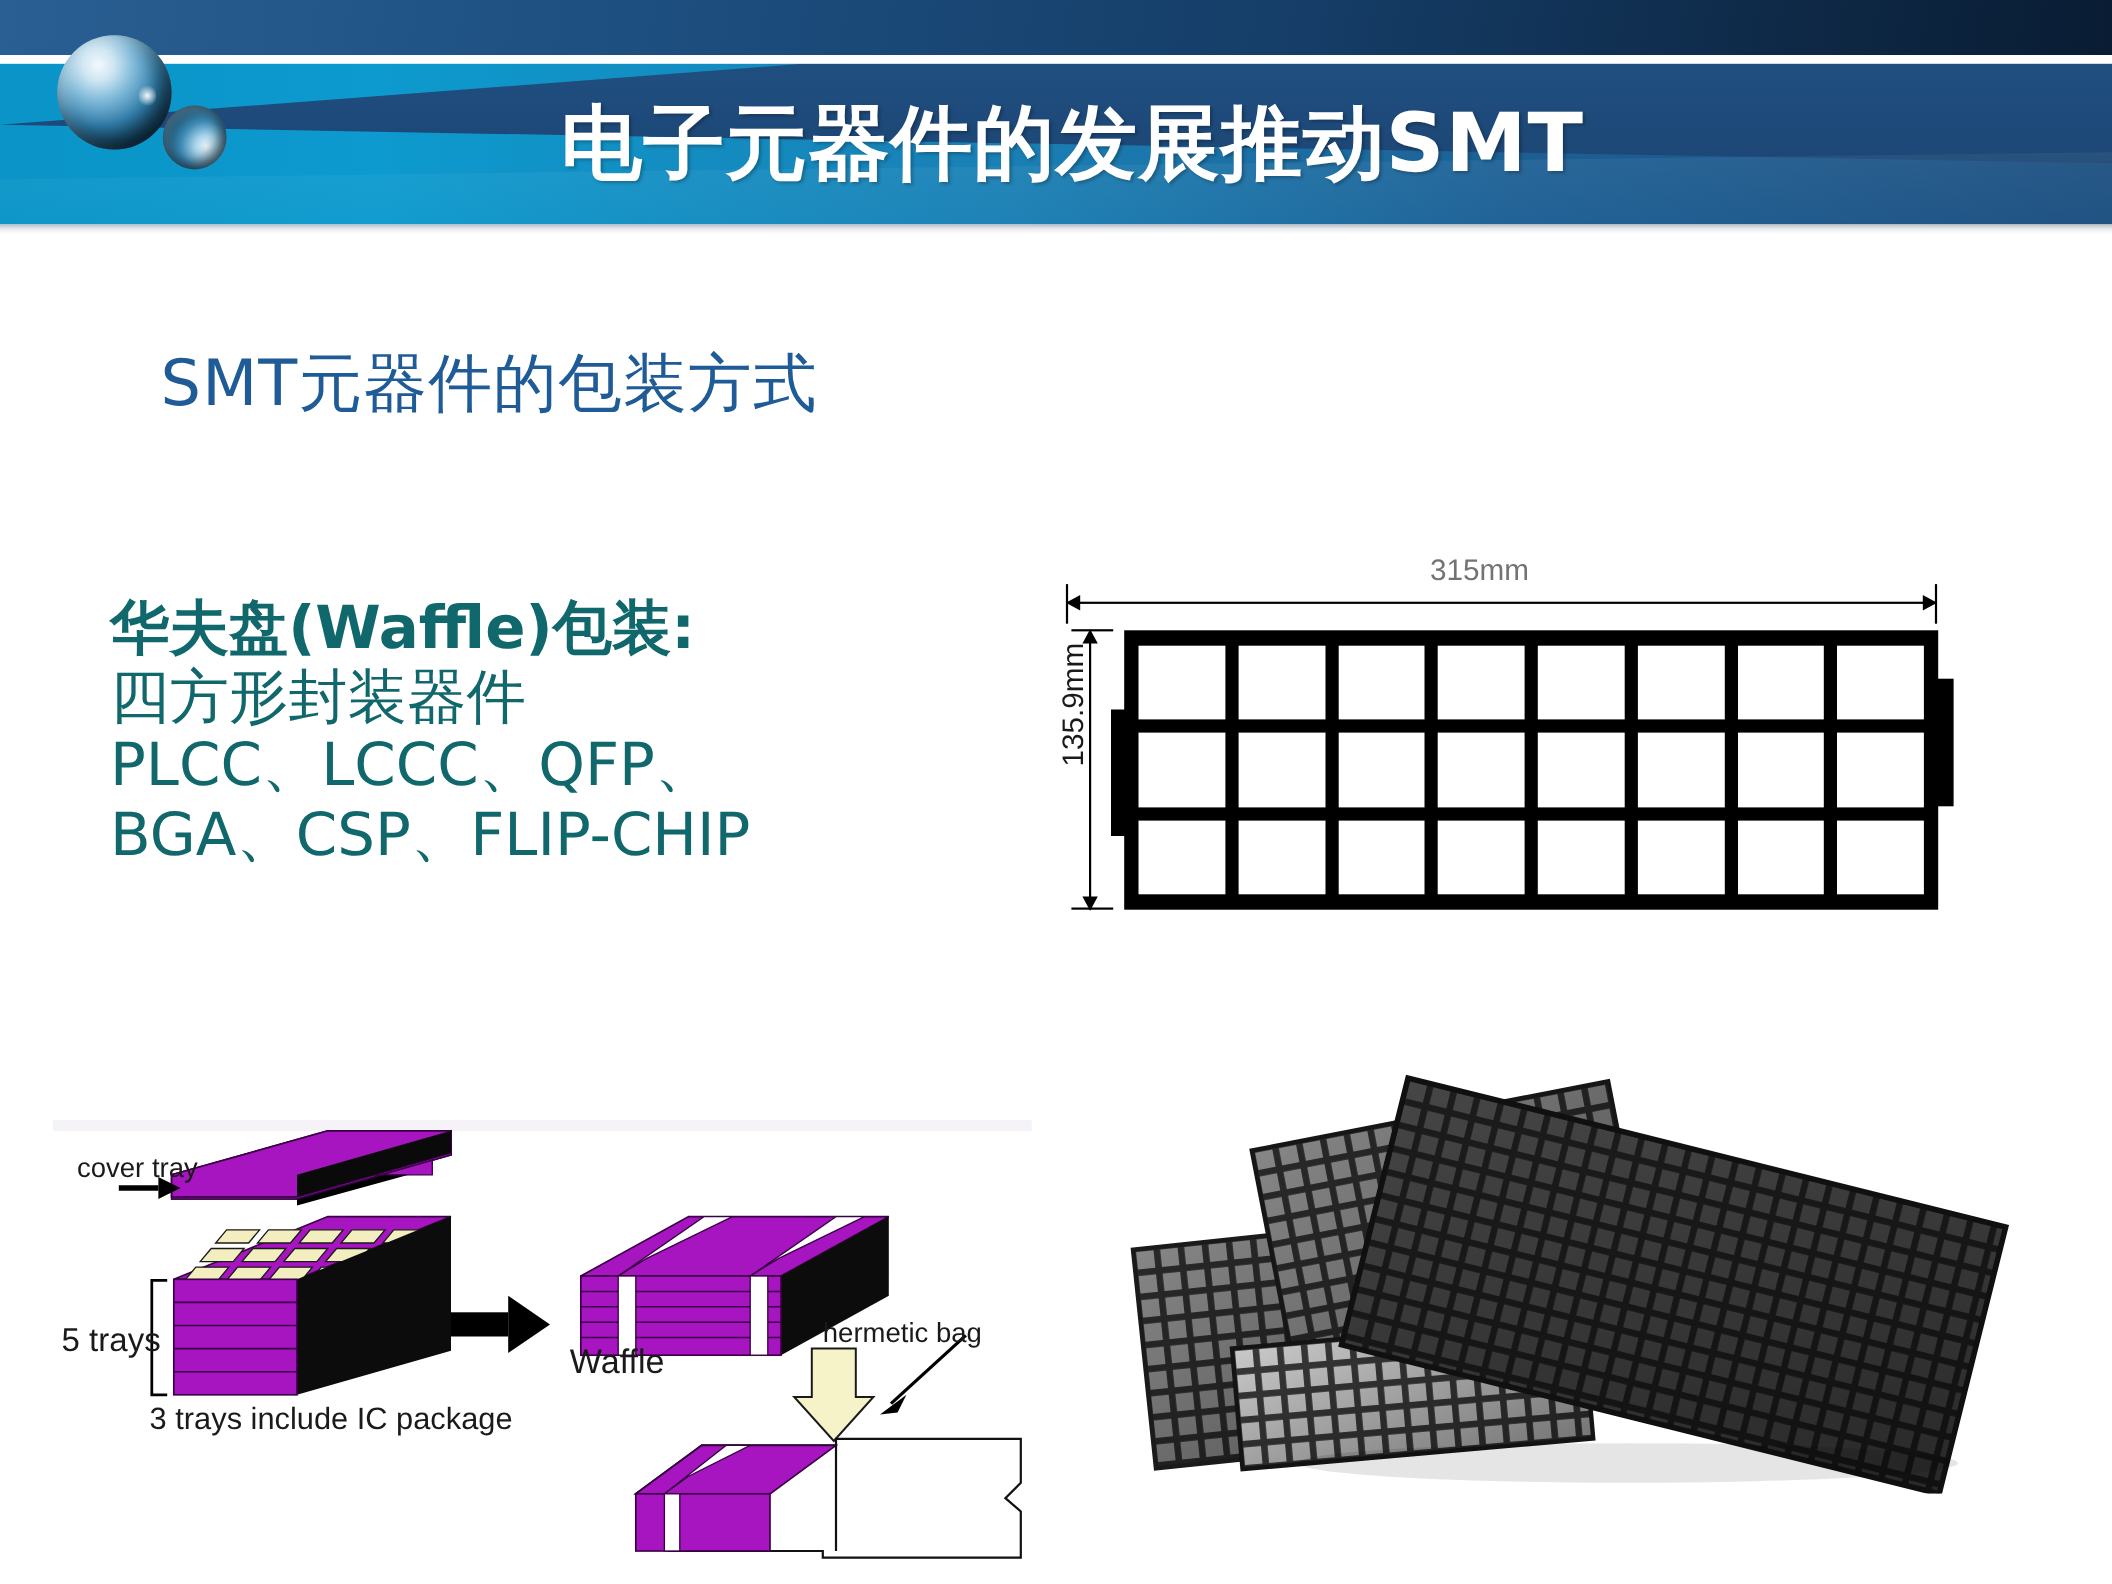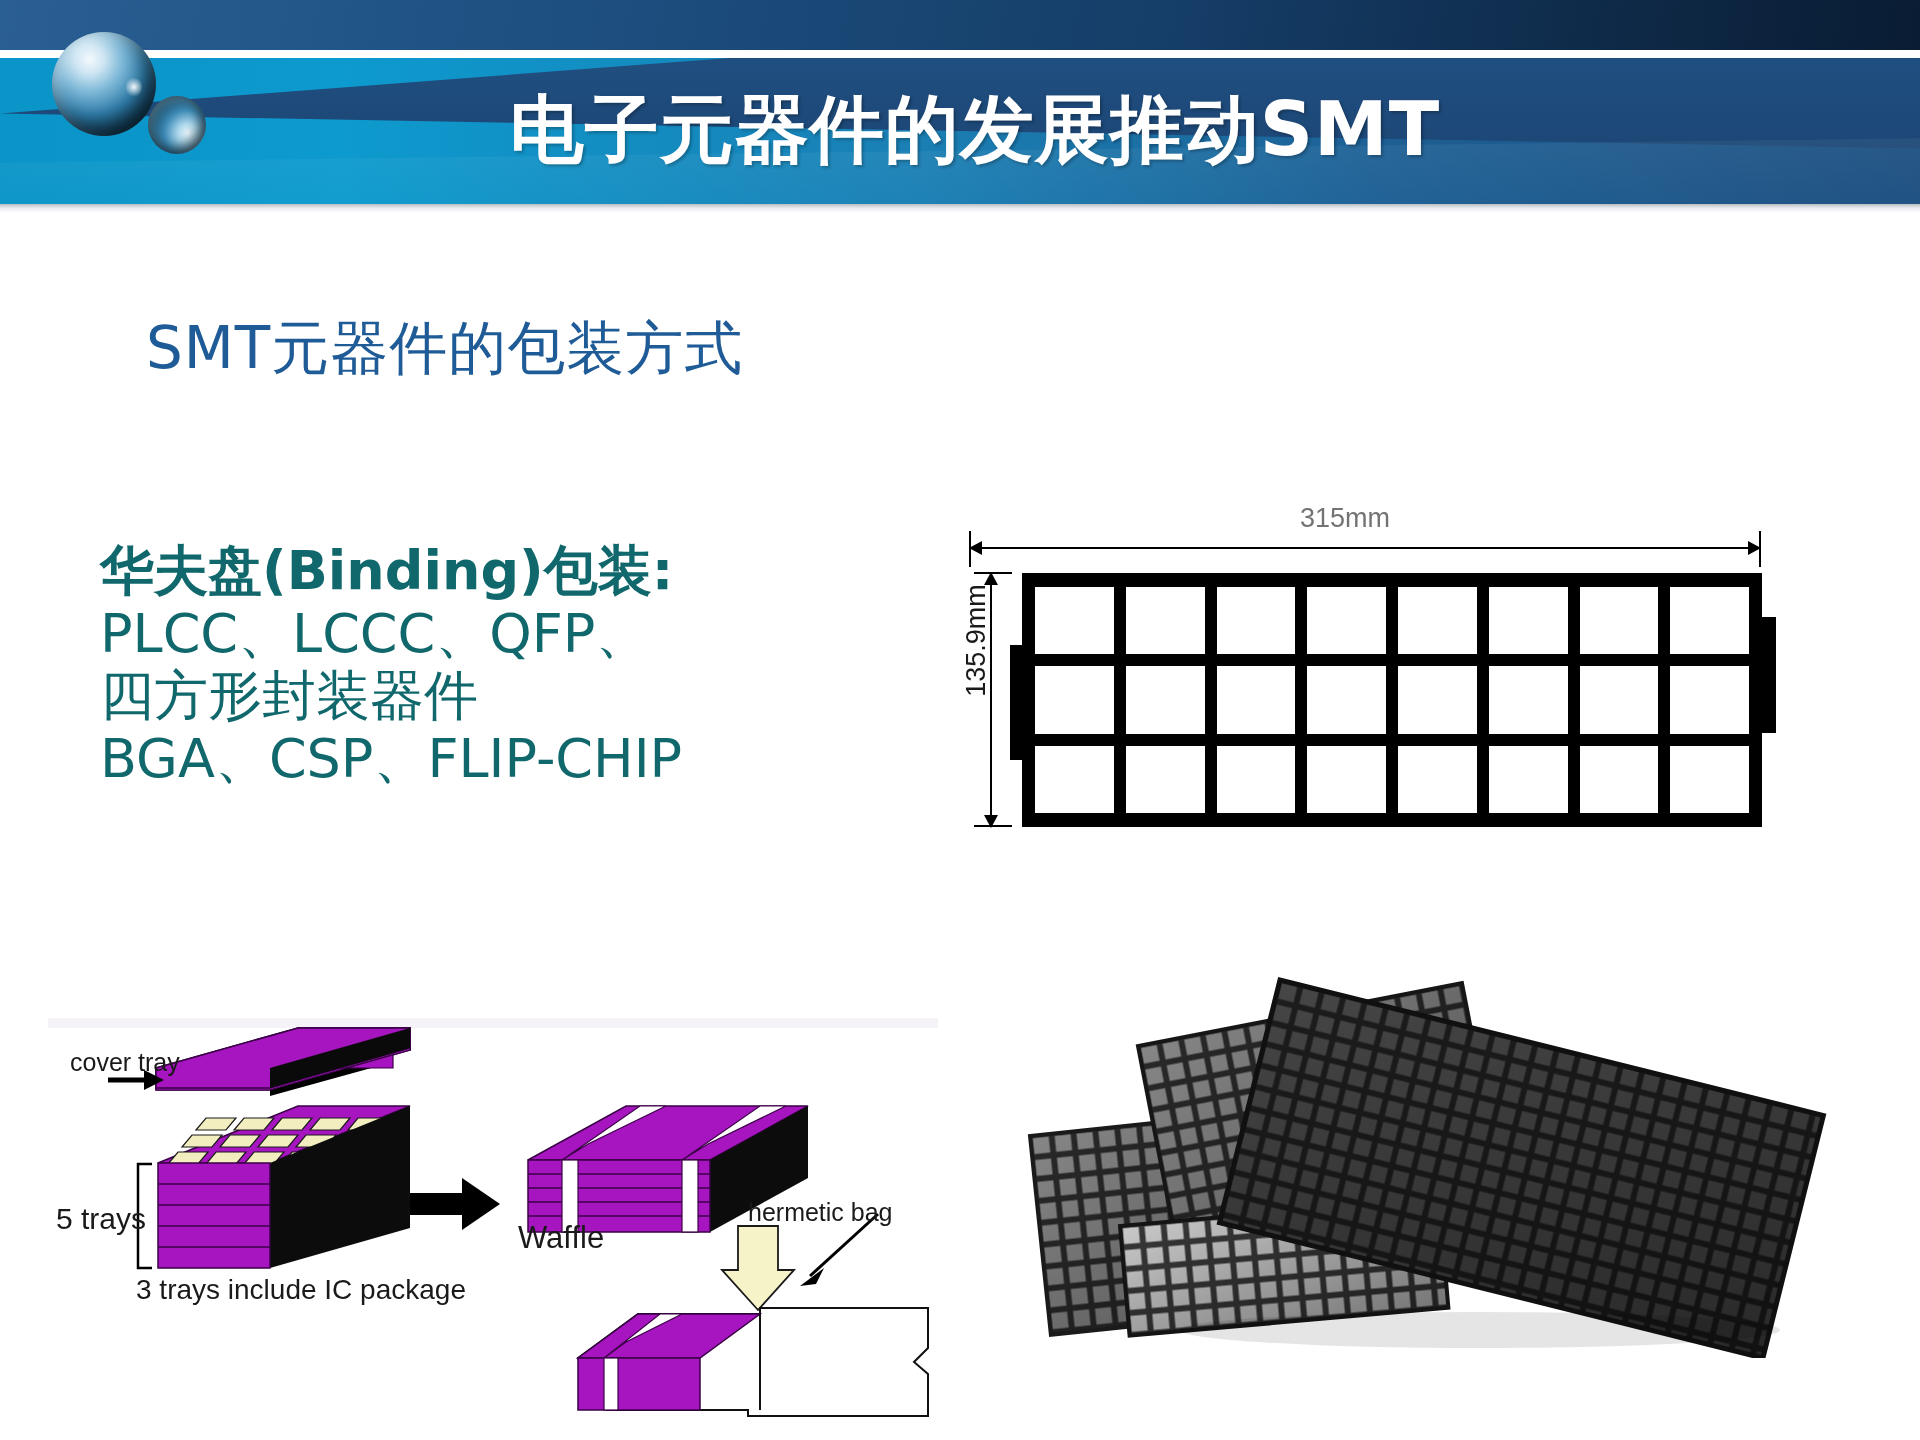--- a/index.html
+++ b/index.html
@@ -170,23 +170,23 @@
 
   <div class="sphere-big"></div>
   <div class="sphere-small"></div>
 
   <div class="hdr-title">电子元器件的发展推动SMT</div>
   <div class="hdr-rule"></div>
 
   <div class="subtitle">SMT元器件的包装方式</div>
 
   <div class="txtblock">
-    <div class="l1">华夫盘(Binding)包装:</div>
+    <div class="l1">华夫盘(Waffle)包装:</div>
+    <div class="ln">四方形封装器件</div>
     <div class="ln">PLCC、LCCC、QFP、</div>
-    <div class="ln">四方形封装器件</div>
     <div class="ln">BGA、CSP、FLIP-CHIP</div>
   </div>
 
   <div class="tray-draw">
     <div class="dim-top-label">315mm</div>
     <div class="tick-tl"></div>
     <div class="tick-tr"></div>
     <div class="dim-top-line"></div>
 
     <div class="dim-left-label">135.9mm</div>

